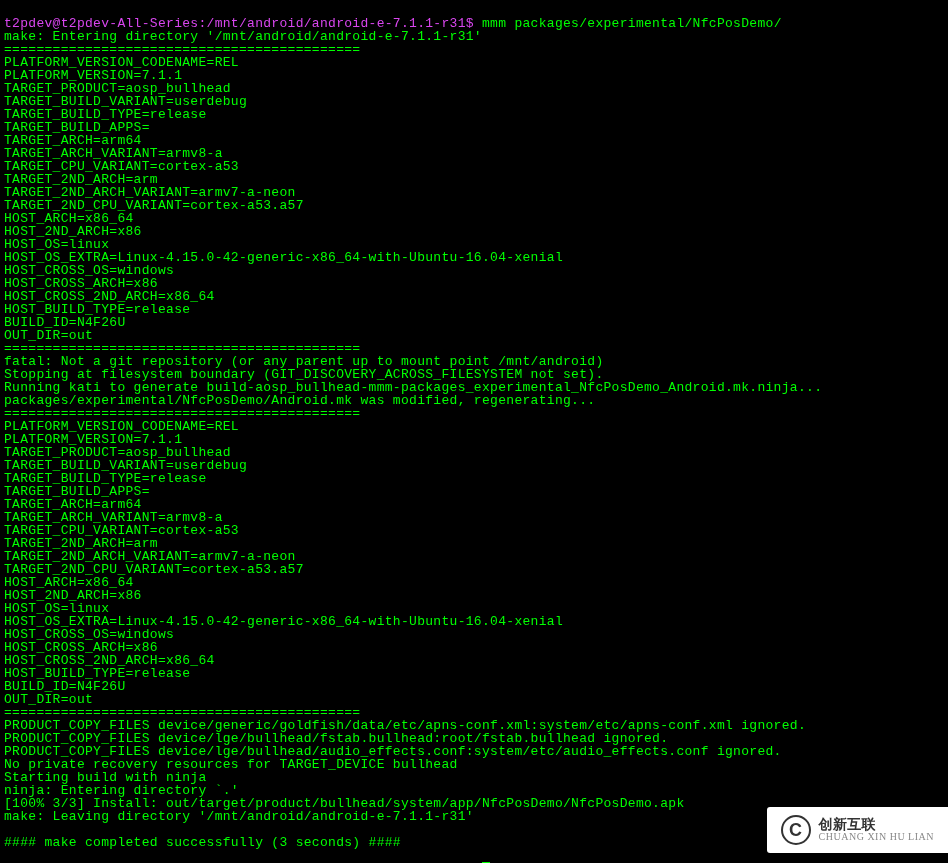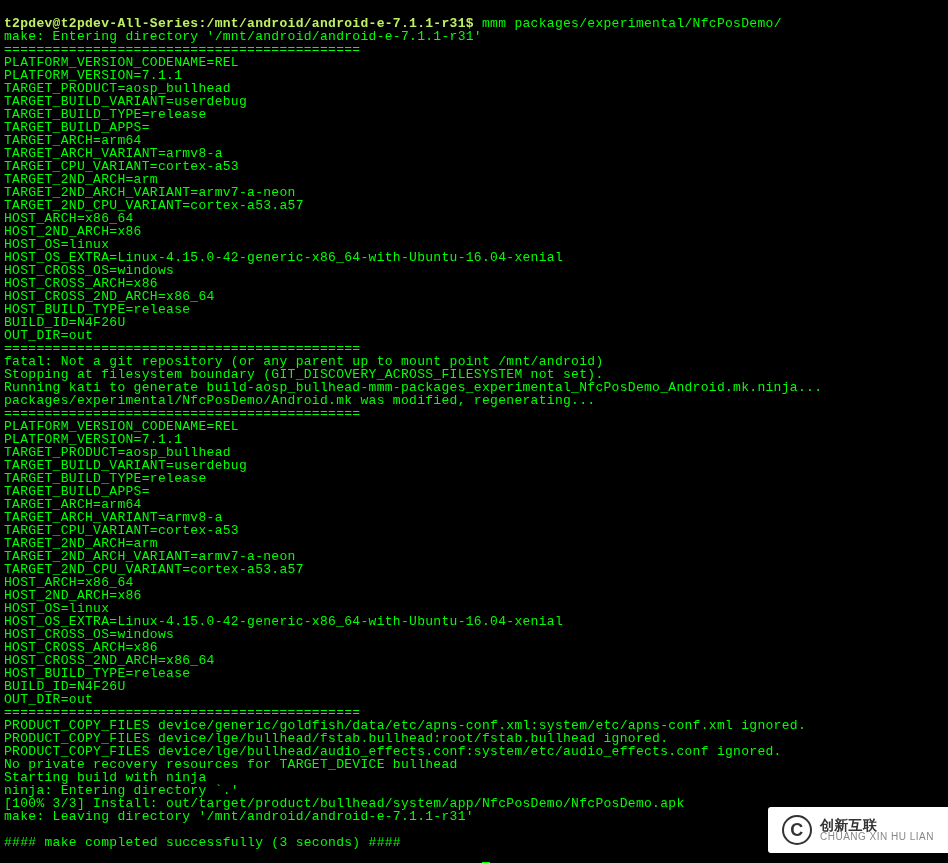--- a/index.html
+++ b/index.html
@@ -22,22 +22,21 @@
     }
     .terminal-content {
       white-space: pre;
       font-family: "Courier New", Courier, monospace;
     }
     .line {
       display: block;
       min-height: 13px;
     }
     .prompt-user {
-      color: #bef264;
-      font-weight: bold;
+      color: #d946ef;
     }
     .cursor {
       display: inline-block;
       width: 8px;
       height: 13px;
       background-color: #00ff00;
       vertical-align: middle;
     }
     .watermark {
       position: absolute;
@@ -60,21 +59,21 @@
       align-items: center;
       justify-content: center;
       color: #333;
       font-weight: bold;
       font-size: 18px;
       font-family: Arial, sans-serif;
     }
     .watermark-text {
       display: flex;
       flex-direction: column;
-      font-family: Liberation Sans, sans-serif;
+      font-family: Liberation Serif, serif;
       color: #333;
     }
     .watermark-ch {
       font-size: 14px;
       font-weight: bold;
     }
     .watermark-en {
       font-size: 10px;
       letter-spacing: 0.5px;
       color: #888;

